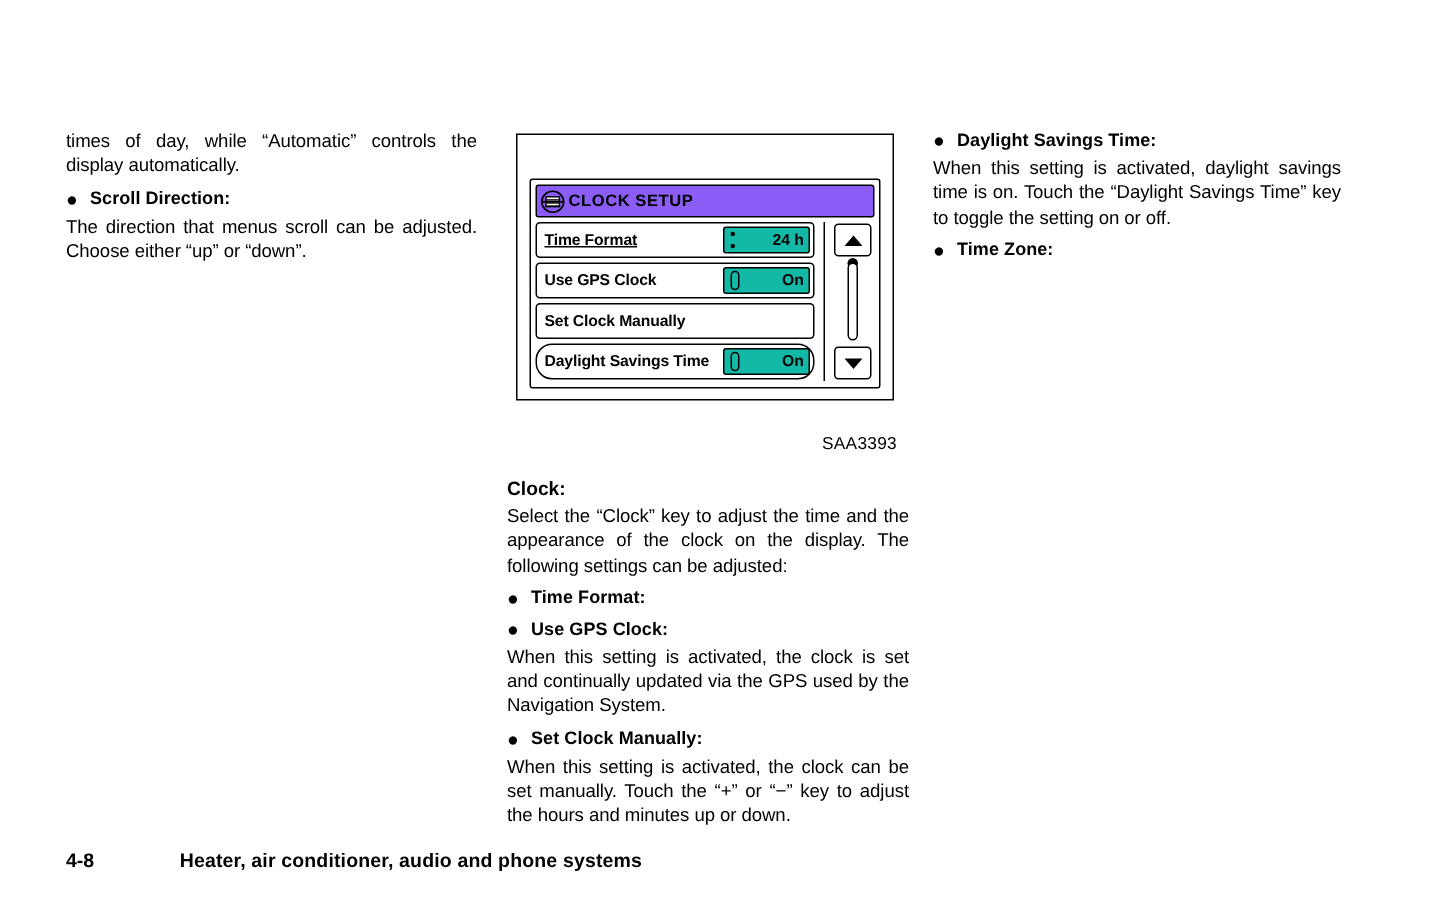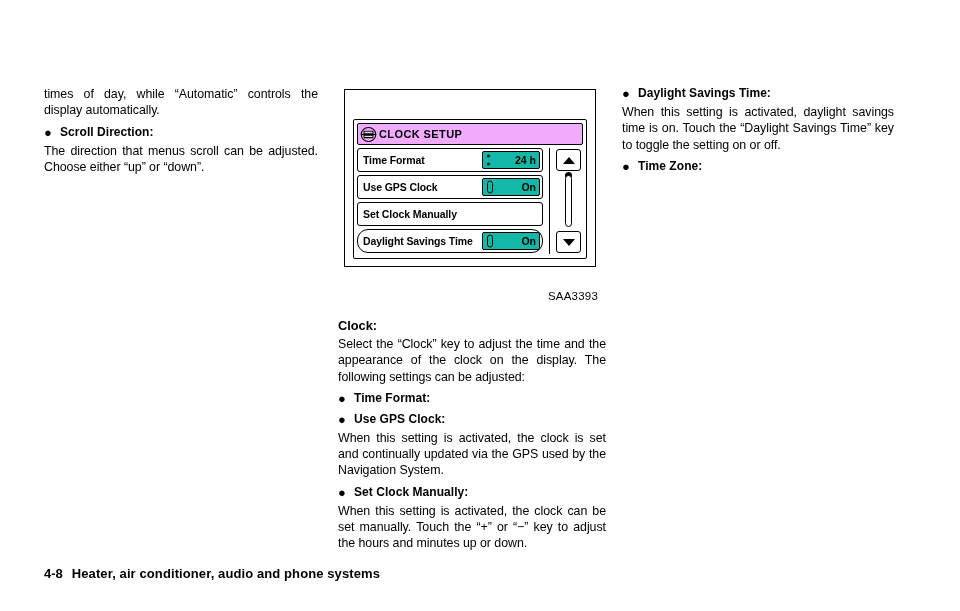--- a/index.html
+++ b/index.html
@@ -103,21 +103,21 @@
     position: absolute;
     left: 4px;
     top: 4px;
     width: 226px;
     height: 22px;
     border: 1px solid #000;
     border-radius: 2px;
     box-sizing: border-box;
     display: flex;
     align-items: center;
-    background: #f0abfc;
+    background: #8b5cf6;
   }
   .title-icon {
     width: 17px;
     height: 17px;
     margin-left: 2px;
     flex: 0 0 17px;
     position: relative;
   }
   .title-text {
     font-size: 11px;
@@ -267,20 +267,21 @@
   }
 
   
   .footer {
     position: absolute;
     left: 44px;
     top: 566px;
     display: flex;
     align-items: baseline;
     font-weight: bold;
+    gap: 48px;
   }
   .footer-page {
     font-size: 13px;
     letter-spacing: 0px;
     margin-right: 9px;
   }
   .footer-title {
     font-size: 13px;
     letter-spacing: 0.1px;
   }
@@ -324,21 +325,21 @@
             <rect x="5.3" y="9.1" width="9.4" height="1.3" fill="#fff"></rect>
             <rect x="5.3" y="11.5" width="9.4" height="1.3" fill="#fff"></rect>
             <rect x="1.4" y="9.3" width="17.2" height="1.4" fill="#000"></rect>
           </svg>
         </span>
         <span class="title-text">CLOCK SETUP</span>
       </div>
 
       <div class="list-area">
 
-        <div class="row" style="top:0px;">
+        <div class="row" style="top:0px;text-decoration:underline;">
           <span class="row-label">Time Format</span>
           <span class="row-value-box">
             <span class="value-marker marker-colon">
               <span></span>
                 <span class="second"></span>
             </span>
             <span class="row-value-text">24 h</span>
           </span>
         </div>
 

